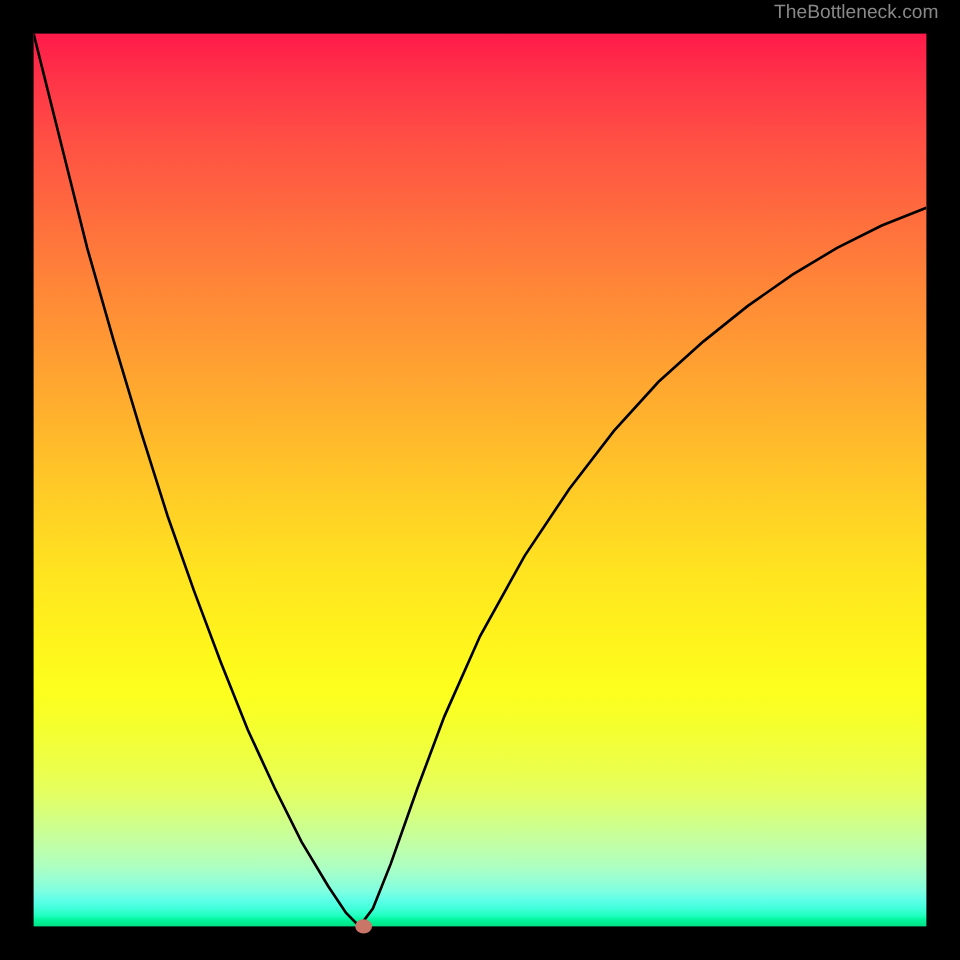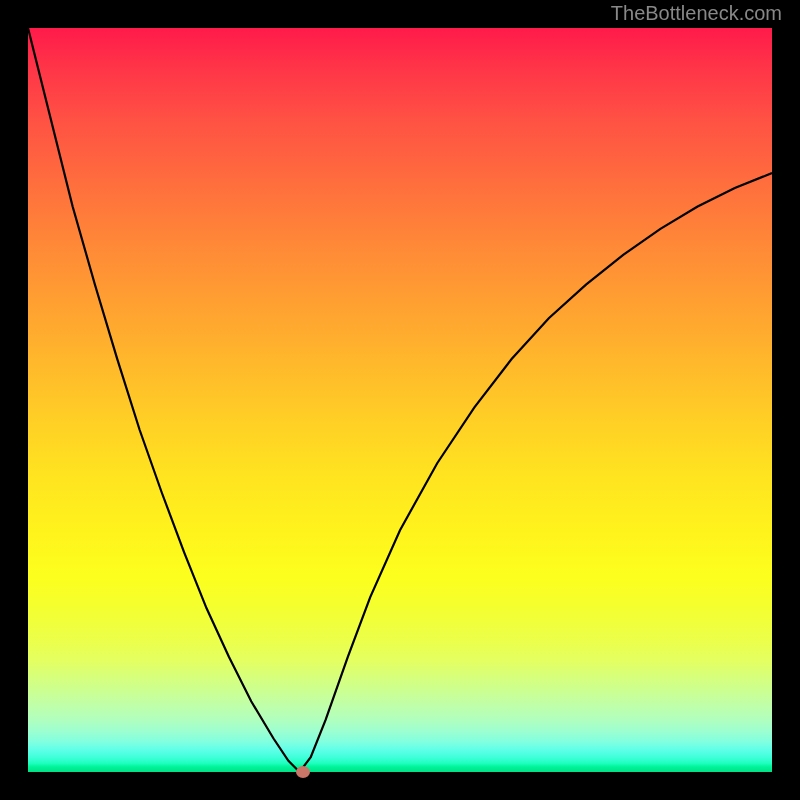--- a/index.html
+++ b/index.html
@@ -12,21 +12,21 @@
       height: 800px;
       background: #000;
       position: relative;
       font-family: Arial, sans-serif;
     }
     .watermark {
       position: absolute;
       top: 2px;
       right: 18px;
       color: #888;
-      font-size: 20px;
+      font-size: 16px;
       font-weight: normal;
       z-index: 10;
     }
     .chart-container {
       position: absolute;
       top: 28px;
       left: 28px;
       width: 744px;
       height: 744px;
       background: linear-gradient(to bottom,

